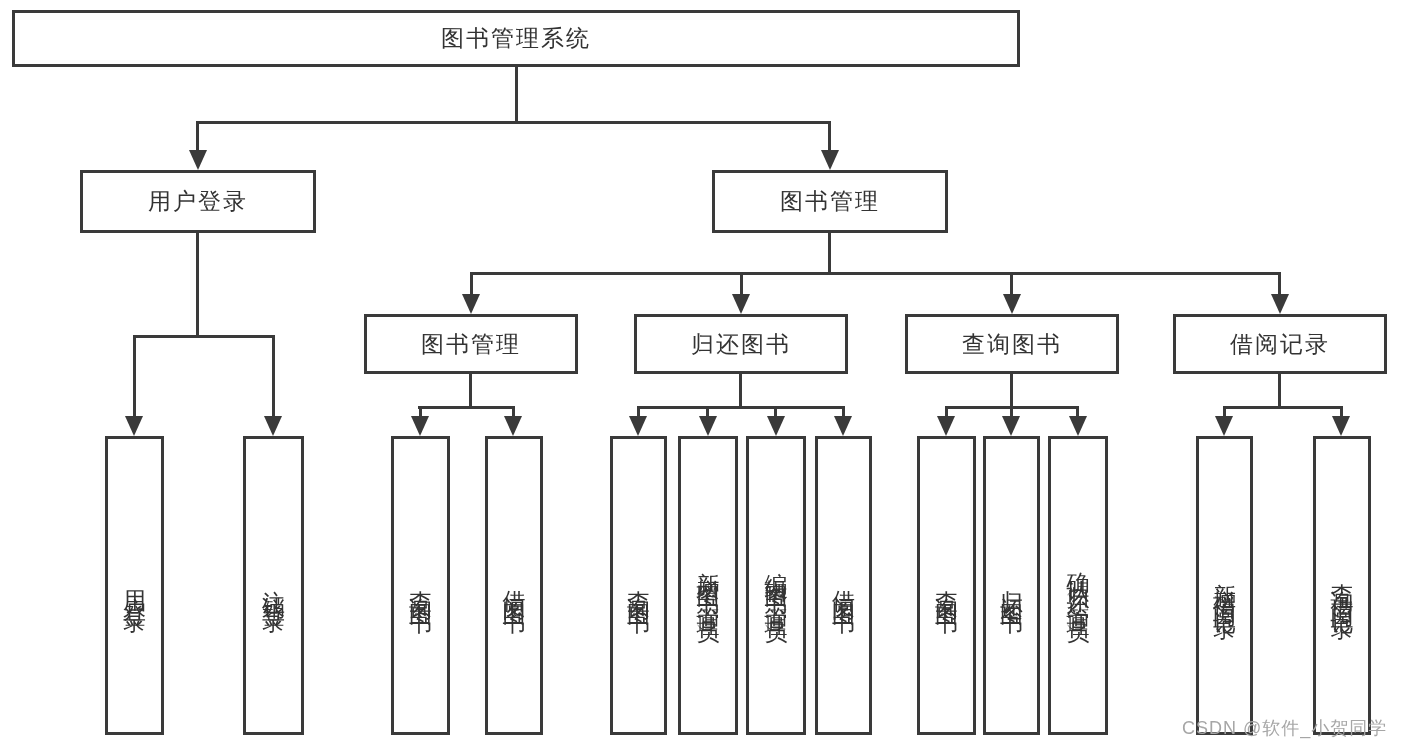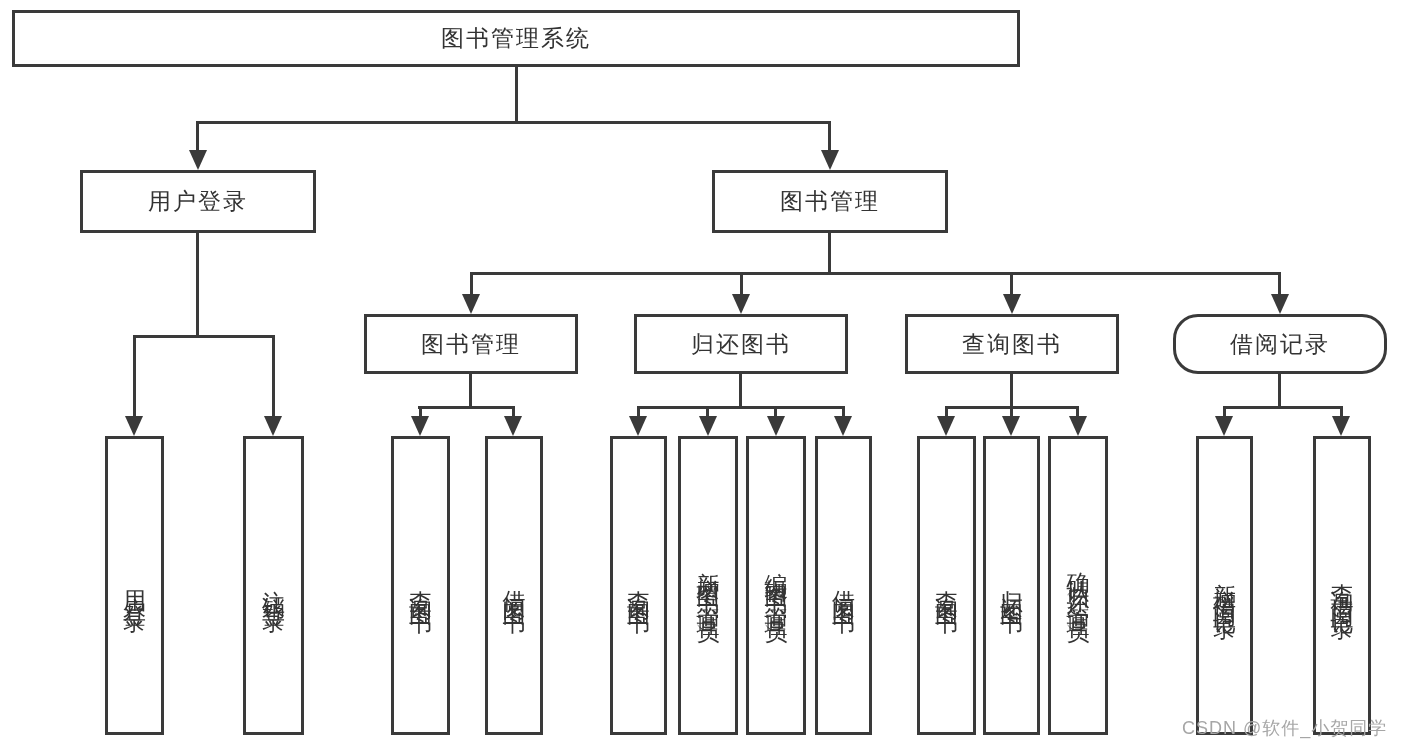--- a/index.html
+++ b/index.html
@@ -94,21 +94,21 @@
   <div class="line v" style="left:740px; top:272px; height:26px;"></div>
   <div class="arrow" style="left:732px; top:294px;"></div>
   <div class="line v" style="left:1010px; top:272px; height:26px;"></div>
   <div class="arrow" style="left:1003px; top:294px;"></div>
   <div class="line v" style="left:1278px; top:272px; height:26px;"></div>
   <div class="arrow" style="left:1271px; top:294px;"></div>
 
   <div class="box" style="left:364px; top:314px; width:214px; height:60px;">图书管理</div>
   <div class="box" style="left:634px; top:314px; width:214px; height:60px;">归还图书</div>
   <div class="box" style="left:905px; top:314px; width:214px; height:60px;">查询图书</div>
-  <div class="box" style="left:1173px; top:314px; width:214px; height:60px;border-radius:25px;">借阅记录</div>
+  <div class="box" style="left:1173px; top:314px; width:214px; height:60px;">借阅记录</div>
 
   <div class="line v" style="left:469px; top:374px; height:34px;"></div>
   <div class="line h" style="left:418px; top:406px; width:97px;"></div>
   <div class="line v" style="left:419px; top:406px; height:14px;"></div>
   <div class="arrow" style="left:411px; top:416px;"></div>
   <div class="line v" style="left:512px; top:406px; height:14px;"></div>
   <div class="arrow" style="left:504px; top:416px;"></div>
 
   <div class="line v" style="left:739px; top:374px; height:34px;"></div>
   <div class="line h" style="left:637px; top:406px; width:207px;"></div>

